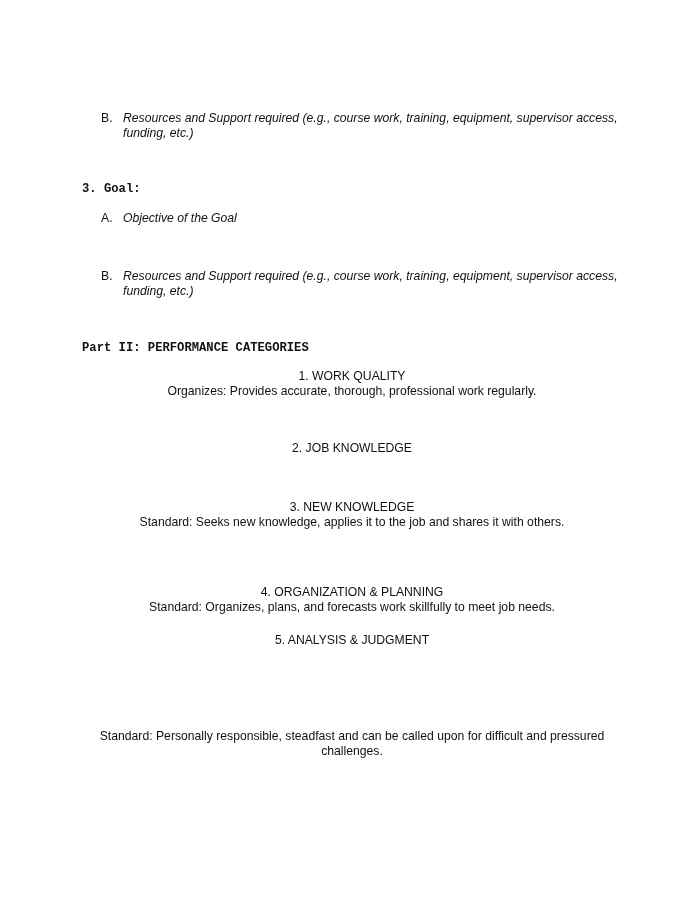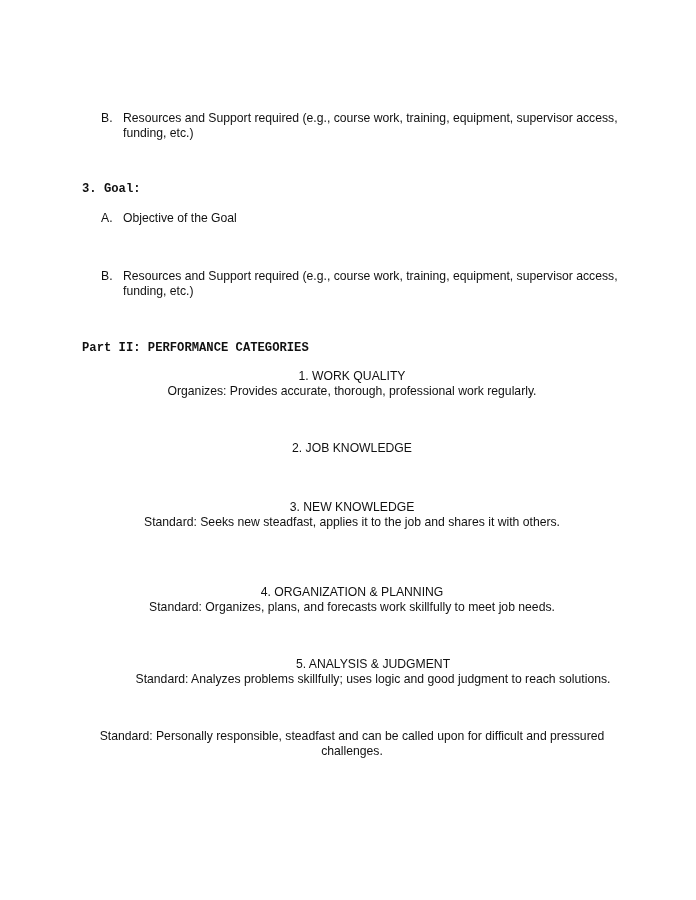--- a/index.html
+++ b/index.html
@@ -14,21 +14,21 @@
       overflow: hidden;
       font-family: "Liberation Sans", sans-serif;
       font-size: 12.2px;
       color: #111111;
     }
     .abs { position: absolute; font-family: Liberation Mono, monospace; }
     .line { line-height: 15px; white-space: nowrap; }
     .bold { font-weight: bold; }
     .list-item { position: absolute; left: 101px; width: 520px; }
     .list-marker { position: absolute; left: 0; top: 0; line-height: 15px; }
-    .list-text { position: absolute; left: 22px; top: 0; width: 500px; line-height: 15px; }
+    .list-text { position: absolute; left: 22px; top: 0; width: 500px; line-height: 15px; font-style: italic; }
     .category { position: absolute; left: 82px; width: 540px; text-align: center; }
     .cat-title { line-height: 15px; white-space: nowrap; }
     .cat-standard { line-height: 15px; }
   </style>
 </head>
 <body>
 
 <div>
 
   <div class="list-item" style="top:111px;">
@@ -54,30 +54,29 @@
     <div class="cat-title">1. WORK QUALITY</div>
     <div class="cat-standard">Organizes: Provides accurate, thorough, professional work regularly.</div>
   </div>
 
   <div class="category" style="top:441px;">
     <div class="cat-title">2. JOB KNOWLEDGE</div>
   </div>
 
   <div class="category" style="top:500px;">
     <div class="cat-title">3. NEW KNOWLEDGE</div>
-    <div class="cat-standard">Standard: Seeks new steadfast, applies it to the job and shares it with others.</div>
+    <div class="cat-standard">Standard: Seeks new knowledge, applies it to the job and shares it with others.</div>
   </div>
 
   <div class="category" style="top:585px;">
     <div class="cat-title">4. ORGANIZATION &amp; PLANNING</div>
     <div class="cat-standard">Standard: Organizes, plans, and forecasts work skillfully to meet job needs.</div>
   </div>
 
-  <div class="category" style="top:657px;margin-left:21px;">
+  <div class="category" style="top:633px;">
     <div class="cat-title">5. ANALYSIS &amp; JUDGMENT</div>
-    <div class="cat-standard">Standard: Analyzes problems skillfully; uses logic and good judgment to reach solutions.</div>
   </div>
 
   <div class="category" style="top:729px;">
     <div class="cat-standard">Standard: Personally responsible, steadfast and can be called upon for difficult and pressured challenges.</div>
   </div>
 
 </div>
 
 </body></html>

